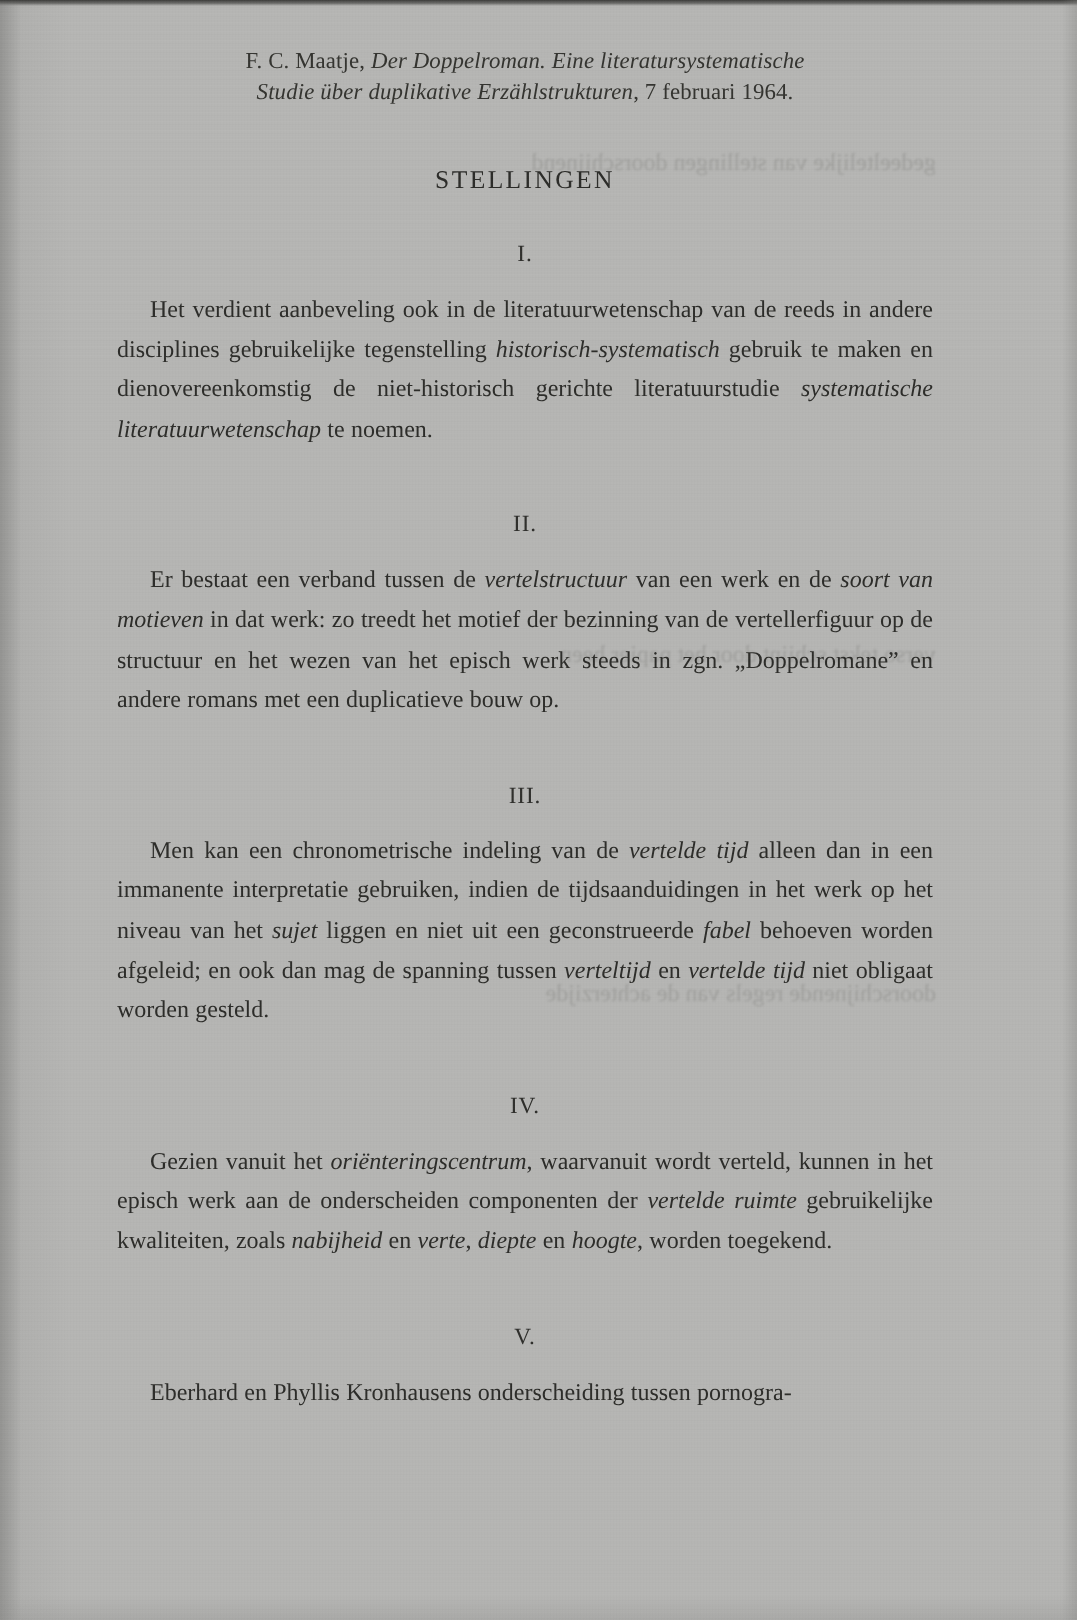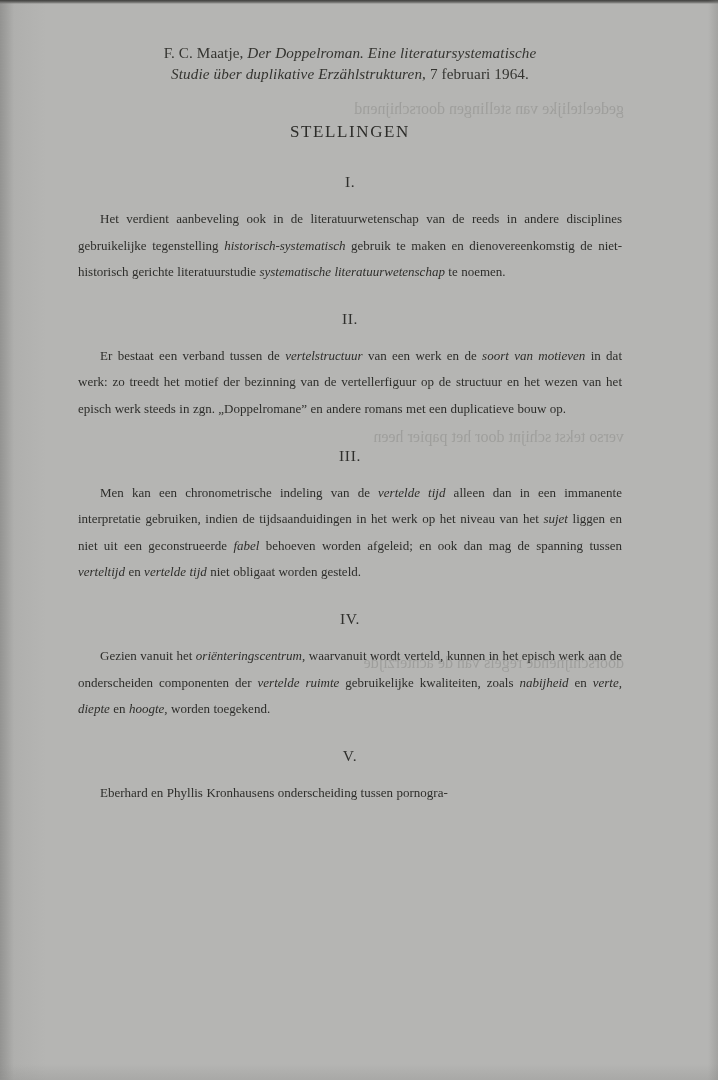--- a/index.html
+++ b/index.html
@@ -46,21 +46,21 @@
     pointer-events: none;
     opacity: 0.16;
     background-image:
       repeating-linear-gradient(0deg, rgba(255,255,255,0.10) 0px, rgba(0,0,0,0.07) 1px, rgba(255,255,255,0.06) 2px, rgba(0,0,0,0.05) 3px),
       repeating-linear-gradient(90deg, rgba(255,255,255,0.08) 0px, rgba(0,0,0,0.06) 1px, rgba(255,255,255,0.05) 2px);
   }
 
   .content {
     position: absolute;
     left: 78px;
-    top: 12px;
+    top: 0;
     width: 544px;
   }
 
   .header {
     margin-top: 30px;
     text-align: center;
     font-size: 15.2px;
     line-height: 21px;
     letter-spacing: 0.1px;
     color: #33332f;
@@ -76,27 +76,27 @@
     color: #2b2b28;
   }
 
   .numeral {
     text-align: center;
     font-size: 15.5px;
     letter-spacing: 0.6px;
     color: #2e2e2b;
   }
   .n1  { margin-top: 31px; }
-  .n-x { margin-top: 24px; text-align: center; }
+  .n-x { margin-top: 41px; text-align: center; }
 
   .thesis {
     margin-top: 15px;
     text-align: justify;
     text-justify: inter-word;
-    font-size: 13px;
+    font-size: 16px;
     line-height: 26.6px;
     text-indent: 22px;
     color: #2c2c29;
     word-spacing: 0.2px;
   }
   .thesis i { font-style: italic; }
   .thesis.last { text-indent: 22px; font-family: Liberation Serif, serif; }
 
   
   .showthrough {

